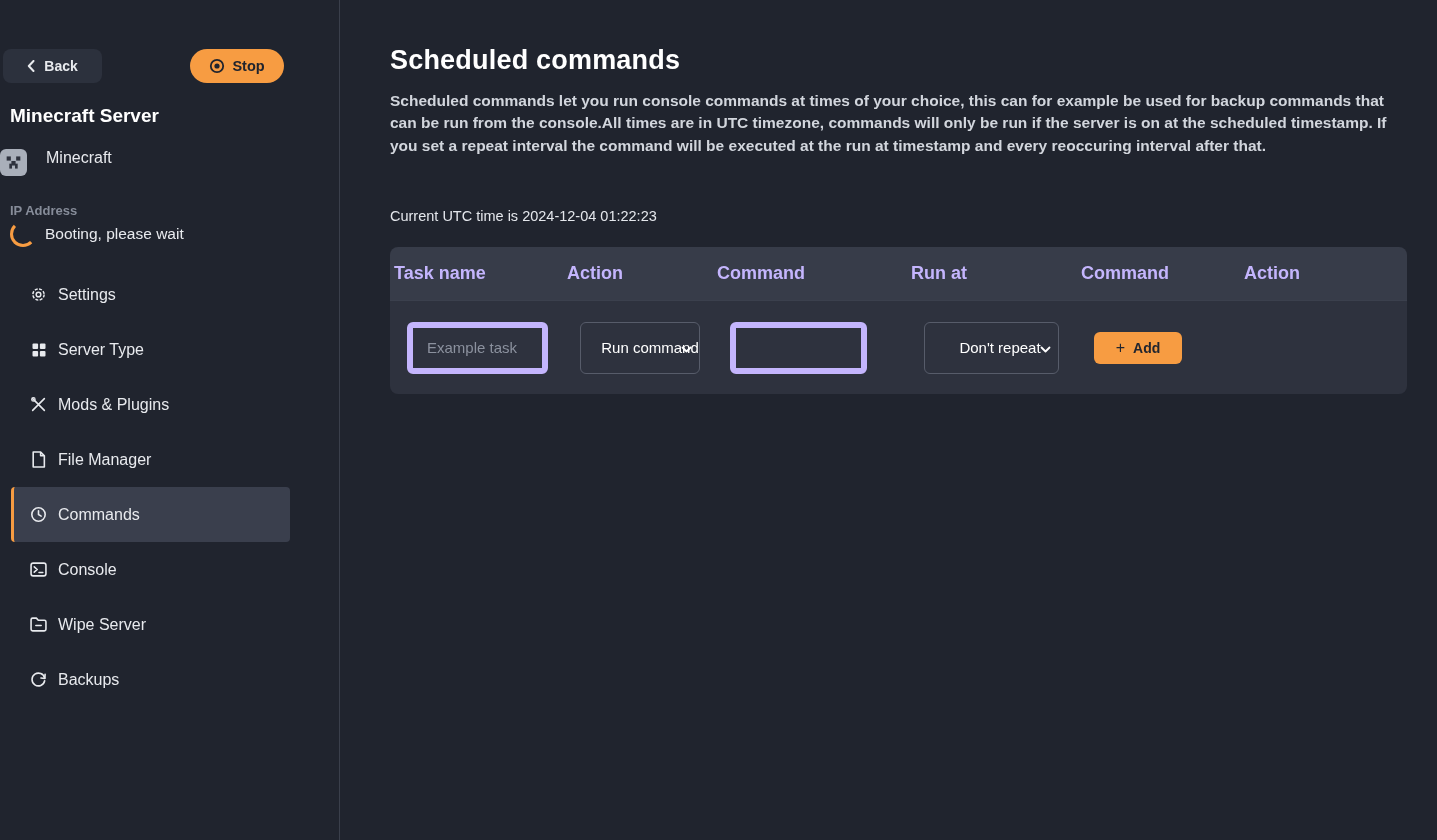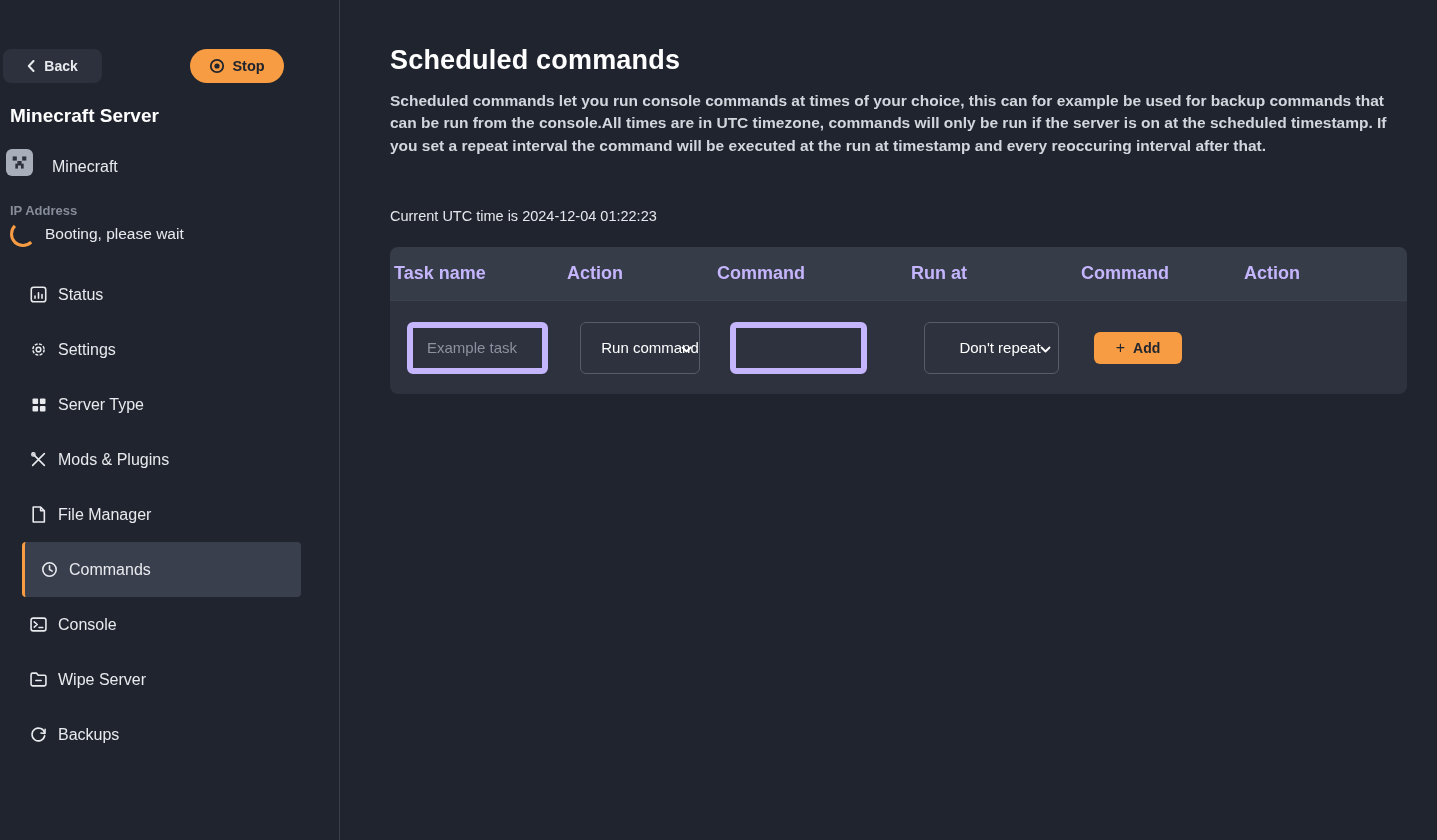--- a/index.html
+++ b/index.html
@@ -31,21 +31,21 @@
     width: 94px; height: 34px;
     background: #f79c42; border: none; border-radius: 17px;
     color: #20242e; font-size: 14.5px; font-weight: 600;
     display: flex; align-items: center; justify-content: center; gap: 7px;
     cursor: pointer; font-family: inherit;
   }
   .server-title {
     position: absolute; left: 10px; top: 105px;
     font-size: 19px; font-weight: 700; color: #ffffff;
   }
-  .game-row { position: absolute; left: 6px; top: 149px; display: flex; align-items: flex-end; gap: 19px; }
+  .game-row { position: absolute; left: 0; top: 149px; display: flex; align-items: flex-start; gap: 19px; }
   .mc-icon {
     width: 27px; height: 27px; border-radius: 6px;
     background: #a9afba; display: flex; align-items: center; justify-content: center;
   }
   .game-name { font-size: 16px; font-weight: 500; color: #e8eaee; }
   .ip-label {
     position: absolute; left: 10px; top: 203px;
     font-size: 13px; font-weight: 600; color: #868c99;
   }
   .boot-row { position: absolute; left: 10px; top: 221px; display: flex; align-items: center; gap: 9px; }
@@ -59,21 +59,21 @@
   .boot-text { font-size: 15.5px; font-weight: 500; color: #e8eaee; }
 
   .nav { position: absolute; left: 0; top: 267px; width: 340px; }
   .nav-item {
     height: 55px; display: flex; align-items: center; gap: 11px;
     padding-left: 30px; cursor: pointer;
     font-size: 16px; font-weight: 500; color: #e8eaee;
   }
   .nav-item .nicon { width: 17px; height: 17px; flex: 0 0 17px; display: flex; align-items: center; justify-content: center; }
   .nav-item.active {
-    margin-left: 22px; width: 279px;
+    margin-left: 11px; width: 279px;
     padding-left: 16px;
     background: #3a3f4d;
     border-left: 3px solid #f79c42;
     border-radius: 4px;
     text-align: center;
   }
   .nav-item.danger { color: #ef4444; }
   .nicon svg { display: block; }
 
   
@@ -173,29 +173,20 @@
 
   <div class="ip-label">IP Address</div>
 
   <div class="boot-row">
     <div class="spinner"></div>
     <span class="boot-text">Booting, please wait</span>
   </div>
 
   <nav class="nav">
 
-    <div class="nav-item">
-      <span class="nicon">
-        <svg width="17" height="17" viewBox="0 0 16 16" fill="none">
-          <rect x="1.2" y="1.2" width="13.6" height="13.6" rx="2.2" stroke="#e8eaee" stroke-width="1.5"></rect>
-          <path d="M4.7 11.5 V9.5 M8 11.5 V6.5 M11.3 11.5 V8" stroke="#e8eaee" stroke-width="1.5" stroke-linecap="round"></path>
-        </svg>
-      </span>
-      <span>Status</span>
-    </div>
 
     <div class="nav-item">
       <span class="nicon">
         <svg width="17" height="17" viewBox="0 0 16 16" fill="none">
           <circle cx="8" cy="8" r="2.2" stroke="#e8eaee" stroke-width="1.4"></circle>
           <circle cx="8" cy="8" r="5.3" stroke="#e8eaee" stroke-width="1.4" stroke-dasharray="2.8 1.35"></circle>
         </svg>
       </span>
       <span>Settings</span>
     </div>

